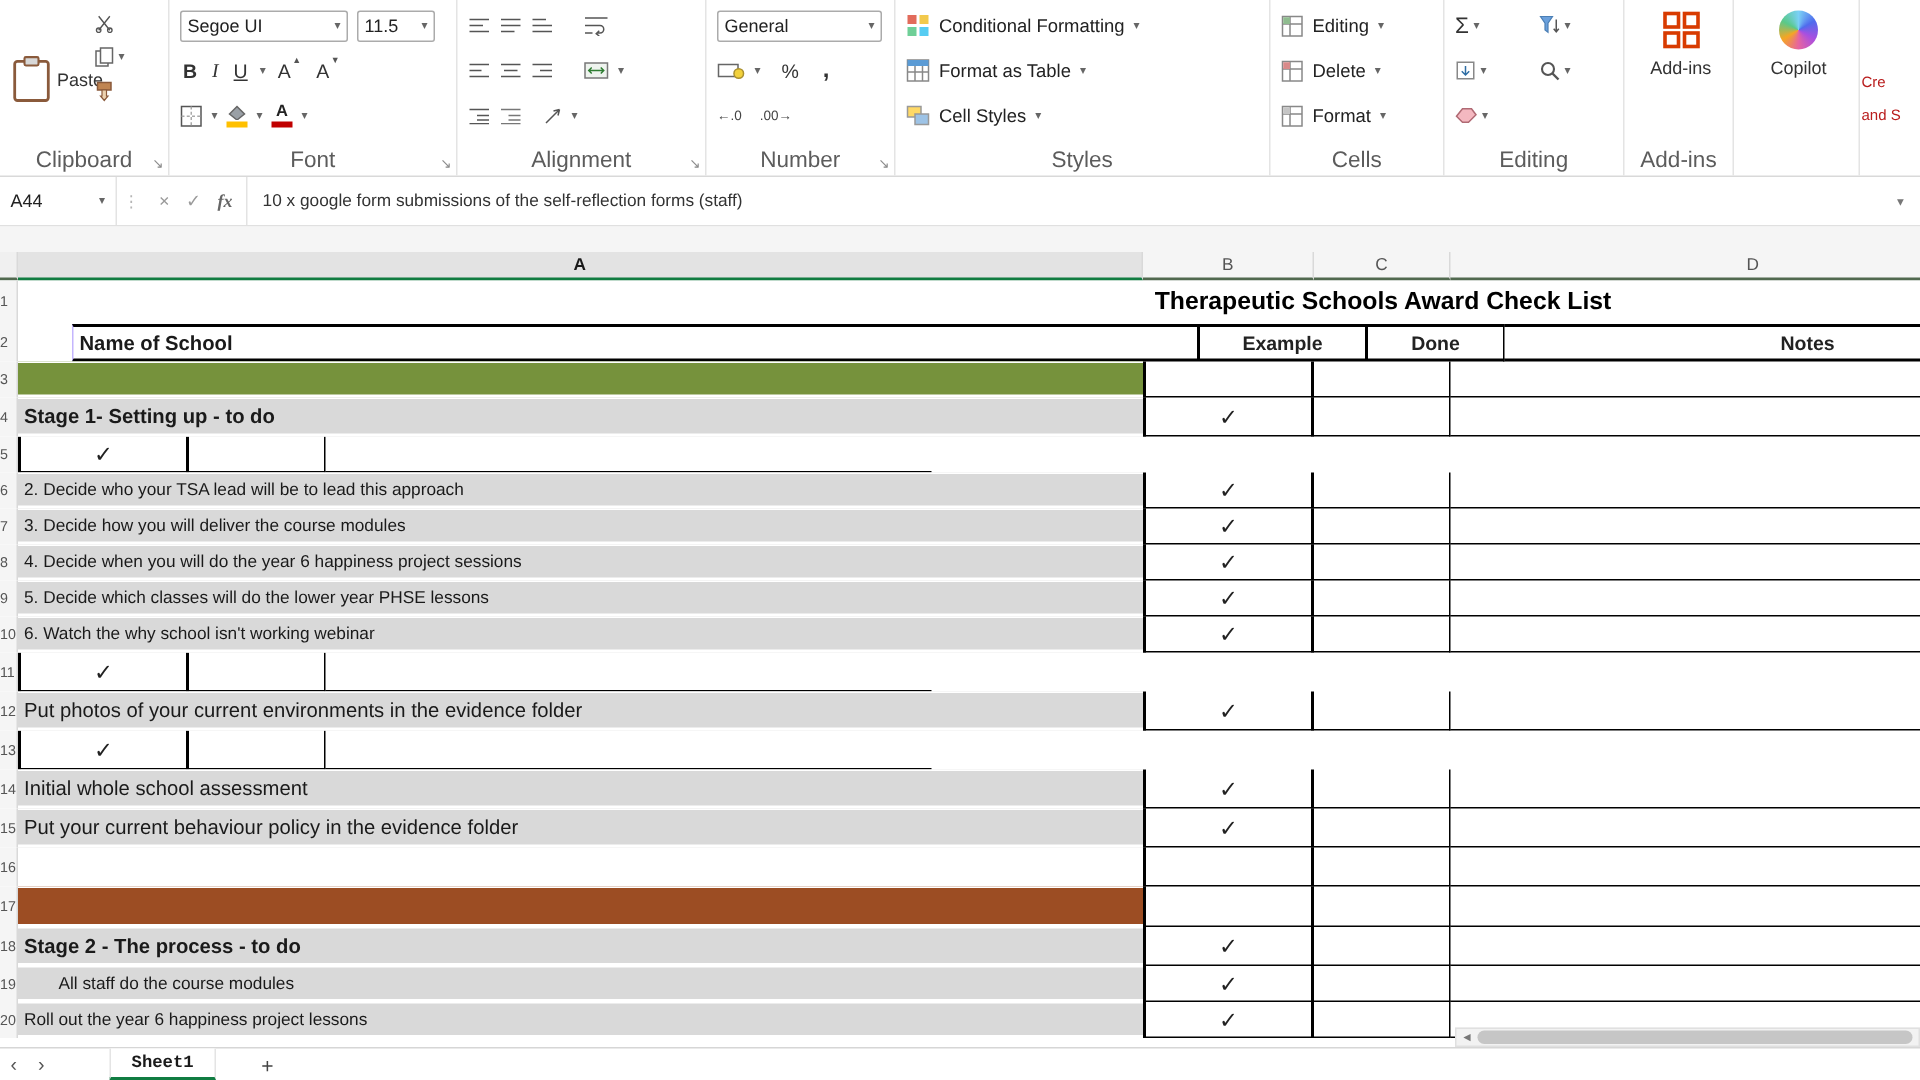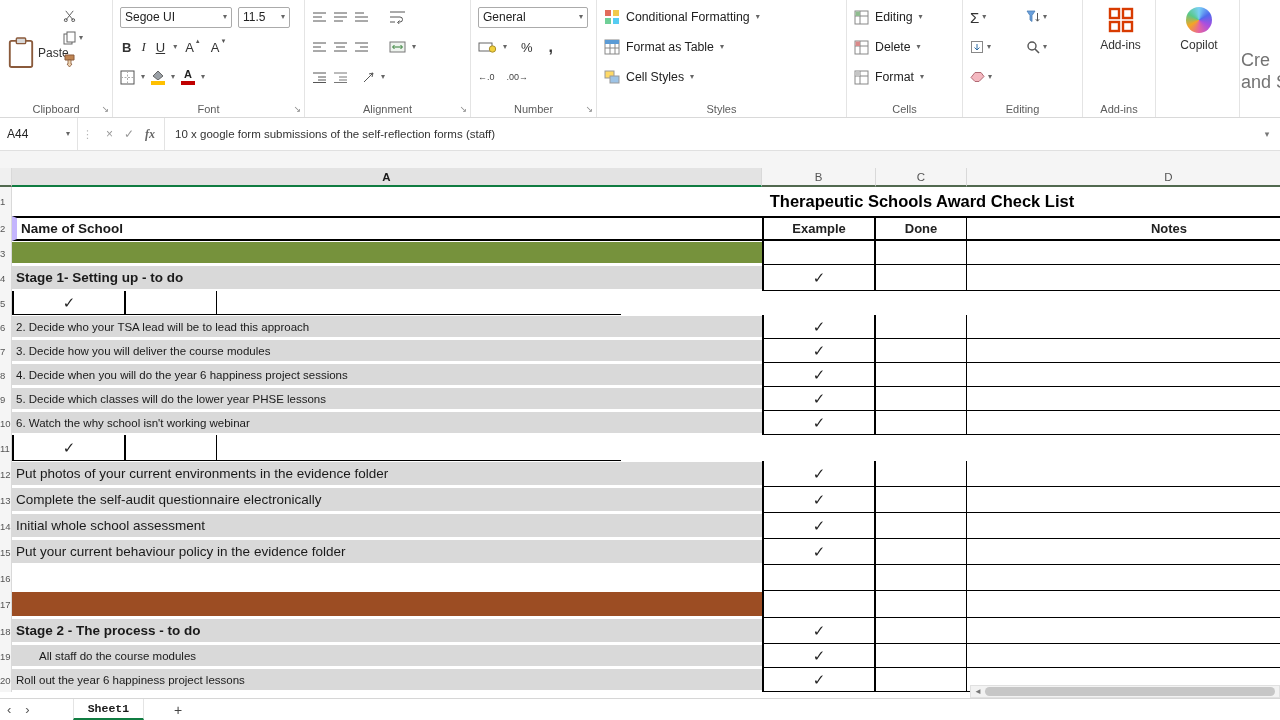--- a/index.html
+++ b/index.html
@@ -3,21 +3,21 @@
 <meta charset="utf-8">
 <style>
   *{box-sizing:border-box;}
   html,body{margin:0;padding:0;}
   body{width:1280px;height:720px;overflow:hidden;position:relative;background:#fff;
        font-family:"Liberation Sans",sans-serif;color:#222;}
 
   
   .ribbon{height:118px;display:flex;background:#fff;border-bottom:1px solid #d9d9d9;}
   .rgroup{position:relative;border-right:1px solid #e4e4e4;padding:2px 4px 16px 7px;flex:none;}
-  .rlabel{position:absolute;bottom:2px;left:0;right:0;text-align:center;font-size:11px;color:#5c5c5c;}
+  .rlabel{position:absolute;bottom:2px;left:0;right:0;text-align:center;font-size:15px;color:#5c5c5c;}
   .launcher{position:absolute;right:3px;bottom:3px;font-size:9px;color:#8a8a8a;}
   .g-clipboard{width:113px}.g-font{width:192px}.g-align{width:166px}.g-number{width:126px}
   .g-styles{width:250px}.g-cells{width:116px}.g-edit{width:120px}.g-addins{width:73px}
   .g-copilot{width:84px}.g-stub{flex:1;border-right:none;overflow:hidden;}
   .rowline{height:30px;display:flex;align-items:center;gap:6px;}
   .combo{height:21px;border:1px solid #ababab;border-radius:2px;background:#fff;display:flex;
          align-items:center;justify-content:space-between;padding:0 4px;font-size:12px;color:#222;}
   .chev{font-size:8px;color:#666;line-height:1;}
   .tbtn{font-size:13px;color:#333;padding:0 2px;display:inline-flex;align-items:flex-start;}
   .bld{font-weight:bold}.ita{font-style:italic;font-family:"Liberation Serif",serif}.und{text-decoration:underline}
@@ -29,21 +29,21 @@
              font-size:12px;color:#333;justify-content:space-between;}
   .minicol{display:flex;flex-direction:column;gap:9px;padding-top:6px;}
   .mini{display:flex;align-items:center;gap:3px;min-height:14px;}
   .stylebtn,.cellbtn{display:flex;align-items:center;gap:6px;font-size:12.3px;color:#222;}
   .edit-grid{display:grid;grid-template-columns:56px 1fr;grid-auto-rows:30px;align-items:center;}
   .editem{display:flex;align-items:center;gap:3px;}
   .sigma{font-size:15px;color:#333;}
   .bigbtn{display:flex;flex-direction:column;align-items:center;gap:5px;padding-top:5px;font-size:12px;color:#333;}
   .copilot-icon{width:26px;height:26px;border-radius:50%;
         background:conic-gradient(#7ad0f5,#4f6bed,#a94fe0,#e664a0,#f5a623,#59c98a,#7ad0f5);}
-  .stub-line{position:absolute;left:1px;white-space:nowrap;font-size:18px;color:#737373;}
+  .stub-line{position:absolute;left:1px;white-space:nowrap;font-size:10px;color:#b91c1c;}
   .pct{font-size:13px;color:#333;}
   .comma{font-size:16px;font-weight:bold;color:#333;line-height:0.6;}
   .decbtn{font-size:9px;color:#444;letter-spacing:0;}
 
   
   .fbar{height:33px;display:flex;align-items:stretch;background:#fff;border-bottom:1px solid #e0e0e0;}
   .namebox{width:78px;display:flex;align-items:center;justify-content:space-between;padding:0 7px;
            font-size:12px;color:#222;border-right:1px solid #e3e3e3;}
   .fhandle{display:flex;align-items:center;color:#b5b5b5;padding:0 4px;font-size:11px;}
   .fbicons{display:flex;align-items:center;gap:11px;padding:0 9px;border-right:1px solid #e3e3e3;
@@ -71,21 +71,21 @@
       border-left:2px solid #000;border-right:2px solid #000;border-bottom:1px solid #000;}
   .cc{width:91px;flex:none;display:flex;align-items:center;justify-content:center;
       border-right:1px solid #000;border-bottom:1px solid #000;}
   .cd{width:404px;flex:none;display:flex;align-items:center;justify-content:center;
       border-bottom:1px solid #000;}
   .t-title{position:relative;}
   .t-title .cb,.t-title .cc,.t-title .cd{border:none;}
   .sheet-title{position:absolute;left:762px;top:0;width:320px;height:100%;display:flex;align-items:center;
       justify-content:center;font-weight:bold;font-size:16.5px;color:#000;white-space:nowrap;}
   .t-header .ca{font-weight:bold;font-size:13.5px;border-top:2px solid #000;border-bottom:2px solid #000;
-      border-left:5px solid #c4b5fd;}
+      border-left:1px solid #c4b5fd;margin-left:36px;}
   .t-header .cb,.t-header .cc,.t-header .cd{font-weight:bold;font-size:13px;border-top:2px solid #000;
       border-bottom:2px solid #000;}
   .t-stage .ca{font-weight:bold;font-size:13.5px;}
   .t-item_small .ca{font-size:11.5px;}
   .t-item_med .ca{font-size:13.5px;}
   .t-stage .ca,.t-item_small .ca,.t-item_med .ca,.t-green .ca,.t-brown .ca{
       border-top:1px solid #fff;border-bottom:2px solid #fff;}
 
   
   .hscroll{position:absolute;right:0;bottom:22px;width:310px;height:13px;background:#f2f2f2;
@@ -562,21 +562,20 @@
     </div>
     <div class="g-row t-item_med" style="height: 26px;">
       <div class="gut">12</div>
       <div class="ca" style="background: rgb(217, 217, 217);">Put photos of your current environments in the evidence folder</div>
       <div class="cb">✓</div>
       <div class="cc"></div>
       <div class="cd"></div>
     </div>
     <div class="g-row t-item_med" style="height: 26px;">
       <div class="gut">13</div>
-      <div class="ca" style="background: rgb(217, 217, 217);">Complete the self-audit questionnaire electronically</div>
       <div class="cb">✓</div>
       <div class="cc"></div>
       <div class="cd"></div>
     </div>
     <div class="g-row t-item_med" style="height: 26px;">
       <div class="gut">14</div>
       <div class="ca" style="background: rgb(217, 217, 217);">Initial whole school assessment</div>
       <div class="cb">✓</div>
       <div class="cc"></div>
       <div class="cd"></div>

